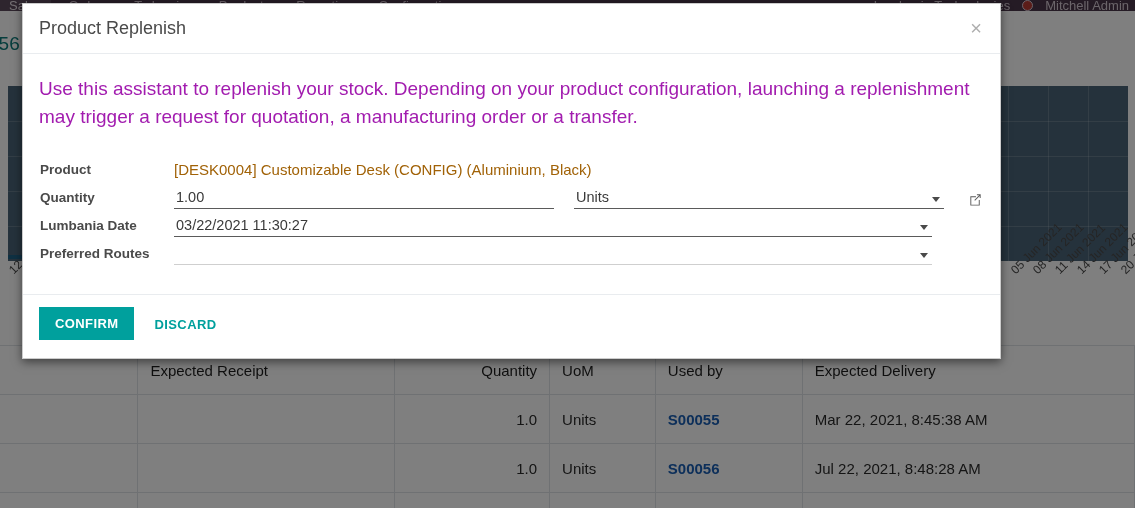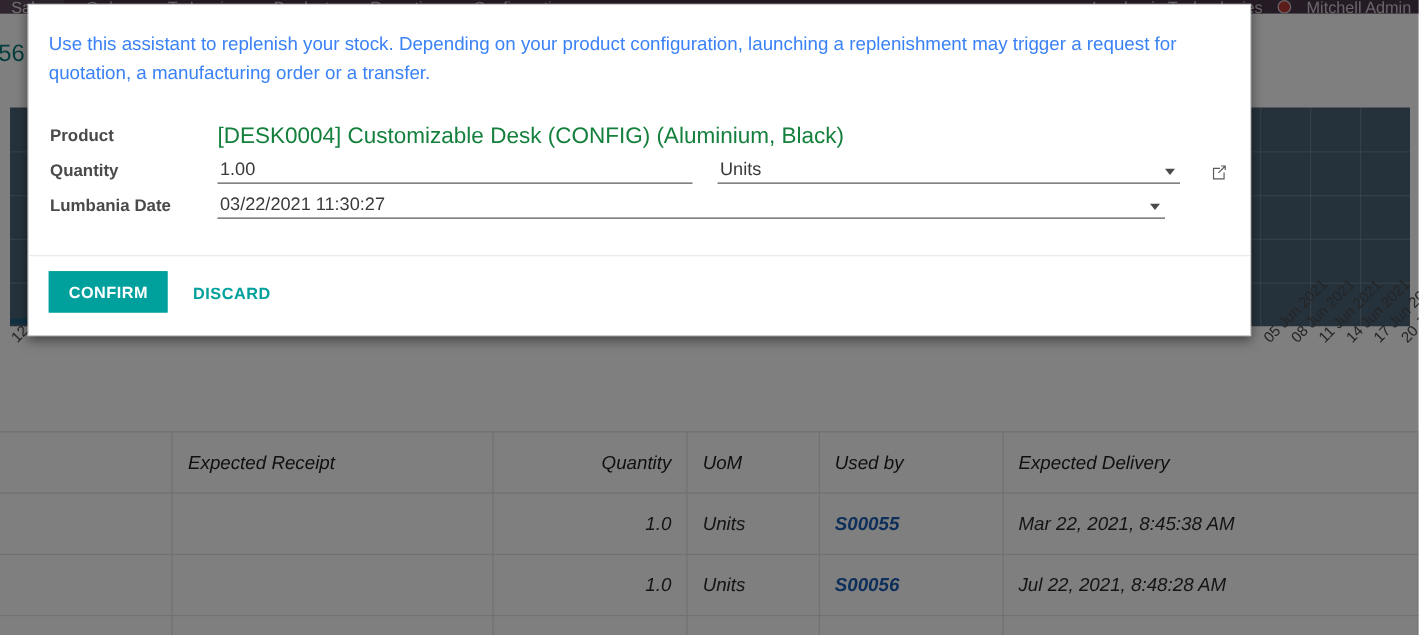--- a/index.html
+++ b/index.html
@@ -153,21 +153,20 @@
     padding: 0 12px;
     height: 49px;
     font-size: 15px;
     color: #2b2b2b;
     font-weight: normal;
     text-align: left;
     vertical-align: middle;
     overflow: hidden;
     white-space: nowrap;
     box-sizing: border-box;
-    font-style: italic;
   }
   .bg-table th { color: #1f1f1f; }
   .col-blank  { width: 137px; }
   .col-recv   { width: 255px; }
   .col-qty    { width: 154px; text-align: right !important; }
   .col-uom    { width: 105px; }
   .col-usedby { width: 146px; }
   .col-deliv  { width: 330px; }
   .cell-link { color: #1a5fb4; font-weight: bold; }
 
@@ -210,22 +209,22 @@
     border: none;
     cursor: pointer;
     padding: 2px 4px;
     opacity: 0.55;
     font-family: "Liberation Sans", sans-serif;
   }
   .modal-body {
     padding: 21px 16px 8px 16px;
   }
   .modal-desc {
-    font-size: 15px;
-    color: #3b82f6;
+    font-size: 19px;
+    color: #a21caf;
     line-height: 1.5;
     margin: 0 0 26px 0;
     max-width: 950px;
   }
 
   .form-table {
     width: 100%;
     border-collapse: collapse;
   }
   .form-row { height: 28px; }
@@ -237,22 +236,22 @@
     vertical-align: middle;
     padding-bottom: 5px;
     white-space: nowrap;
   }
   .form-field {
     vertical-align: middle;
     padding-bottom: 5px;
   }
 
   .link-value {
-    color: #15803d;
-    font-size: 18px;
+    color: #a16207;
+    font-size: 15px;
     text-decoration: none;
     cursor: pointer;
   }
 
   .field-pair {
     display: flex;
     align-items: flex-end;
     gap: 12px;
   }
   .underline-field {
@@ -432,20 +431,24 @@
           <td class="col-deliv"></td>
         </tr>
       </tbody>
     </table>
   </div>
 
   <div class="backdrop"></div>
 
   <div class="modal">
 
+    <div class="modal-header">
+      <div class="modal-title">Product Replenish</div>
+      <button class="modal-close">×</button>
+    </div>
 
     <div class="modal-body">
       <p class="modal-desc">Use this assistant to replenish your stock. Depending on your product configuration, launching a replenishment may trigger a request for quotation, a manufacturing order or a transfer.</p>
 
       <table class="form-table">
         <tbody>
           <tr class="form-row">
             <td class="form-label">Product</td>
             <td class="form-field">
               <a class="link-value">[DESK0004] Customizable Desk (CONFIG) (Aluminium, Black)</a>
@@ -476,20 +479,29 @@
           <tr class="form-row">
             <td class="form-label">Lumbania Date</td>
             <td class="form-field">
               <div class="underline-field w-date">
                 <span class="uf-text">03/22/2021 11:30:27</span>
                 <span class="caret"></span>
               </div>
             </td>
           </tr>
 
+          <tr class="form-row">
+            <td class="form-label">Preferred Routes</td>
+            <td class="form-field">
+              <div class="underline-field light w-route">
+                <span class="uf-text"></span>
+                <span class="caret"></span>
+              </div>
+            </td>
+          </tr>
         </tbody>
       </table>
     </div>
 
     <div class="modal-footer">
       <button class="btn-confirm">CONFIRM</button>
       <button class="btn-discard">DISCARD</button>
     </div>
   </div>
 

